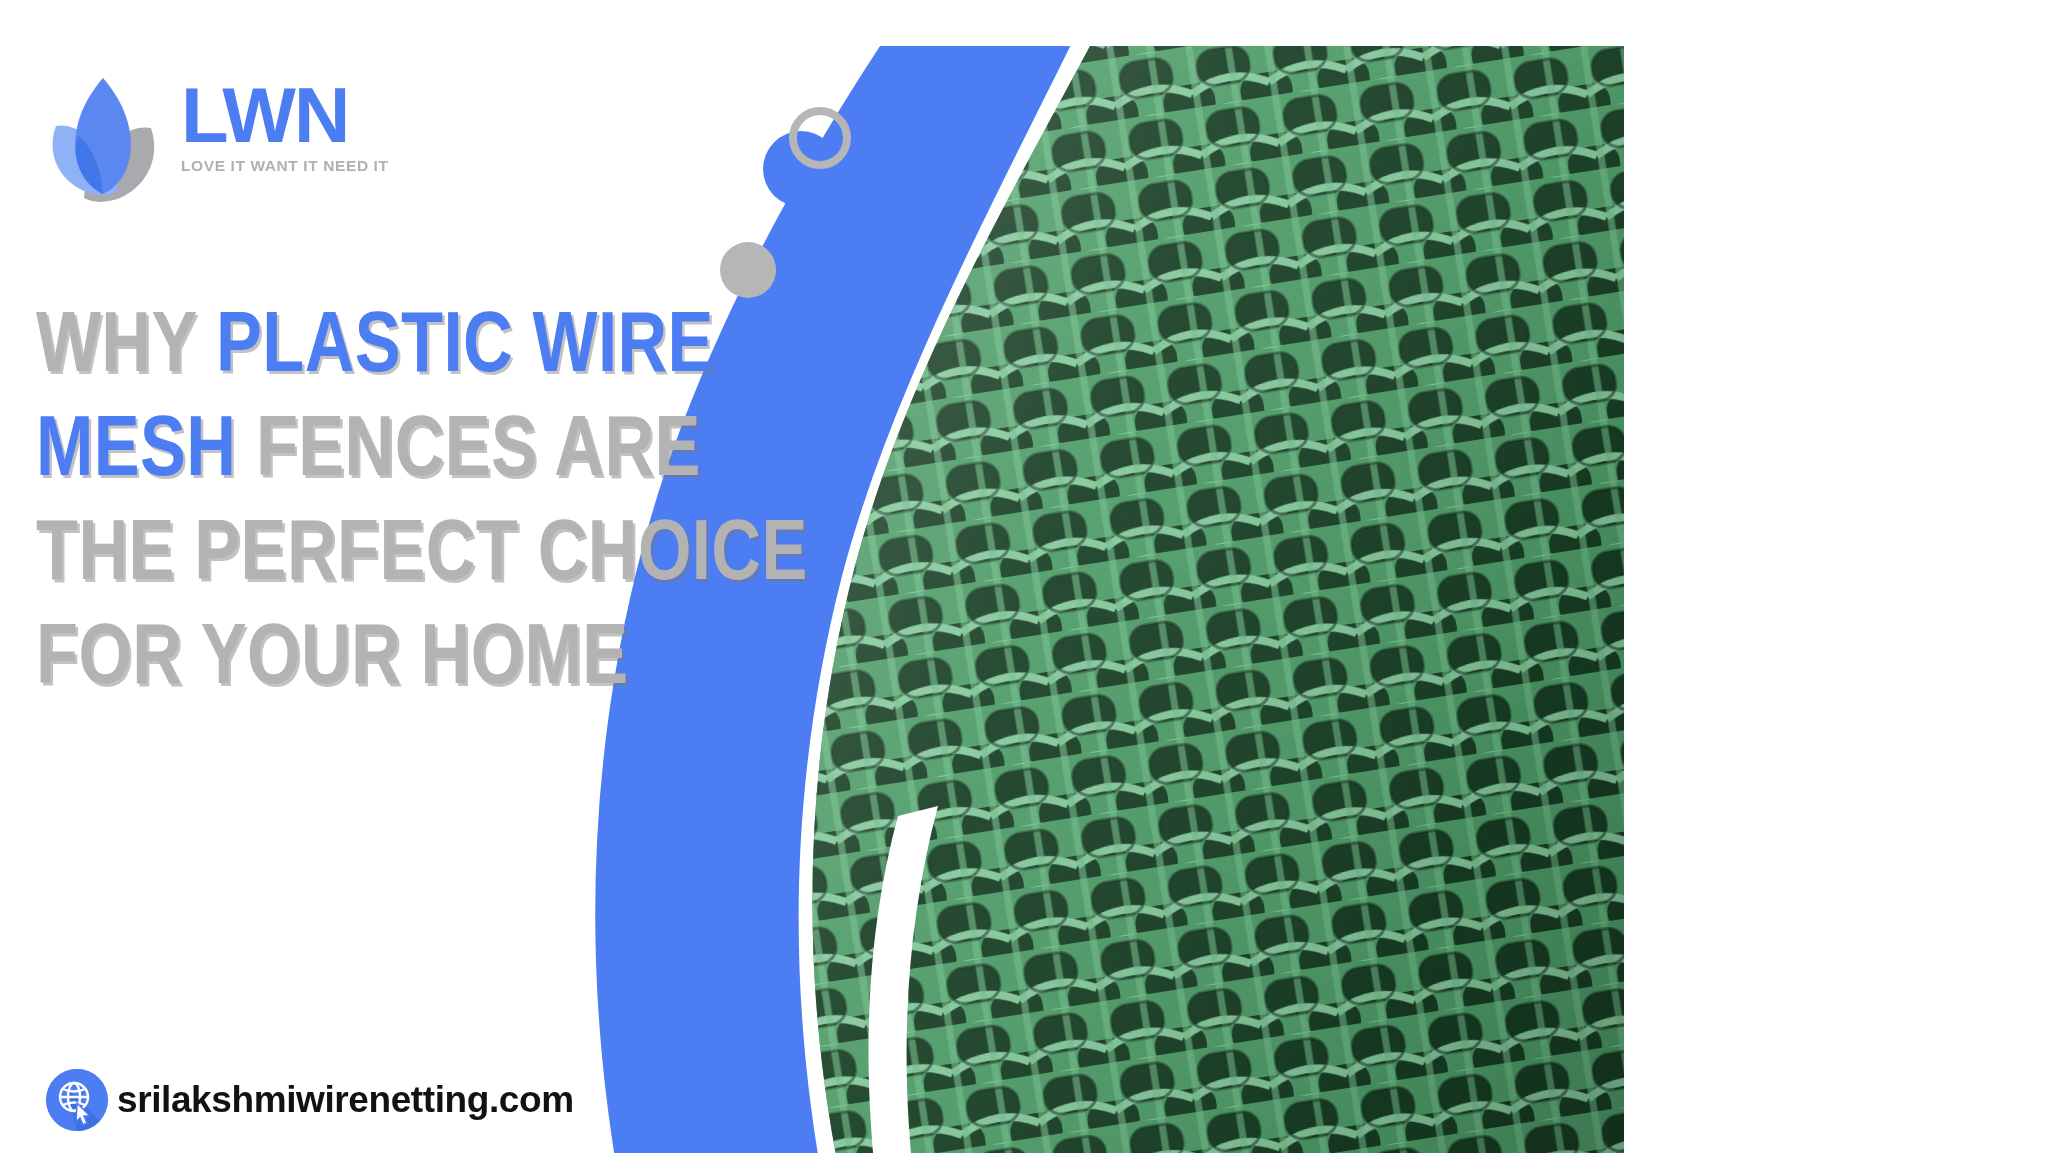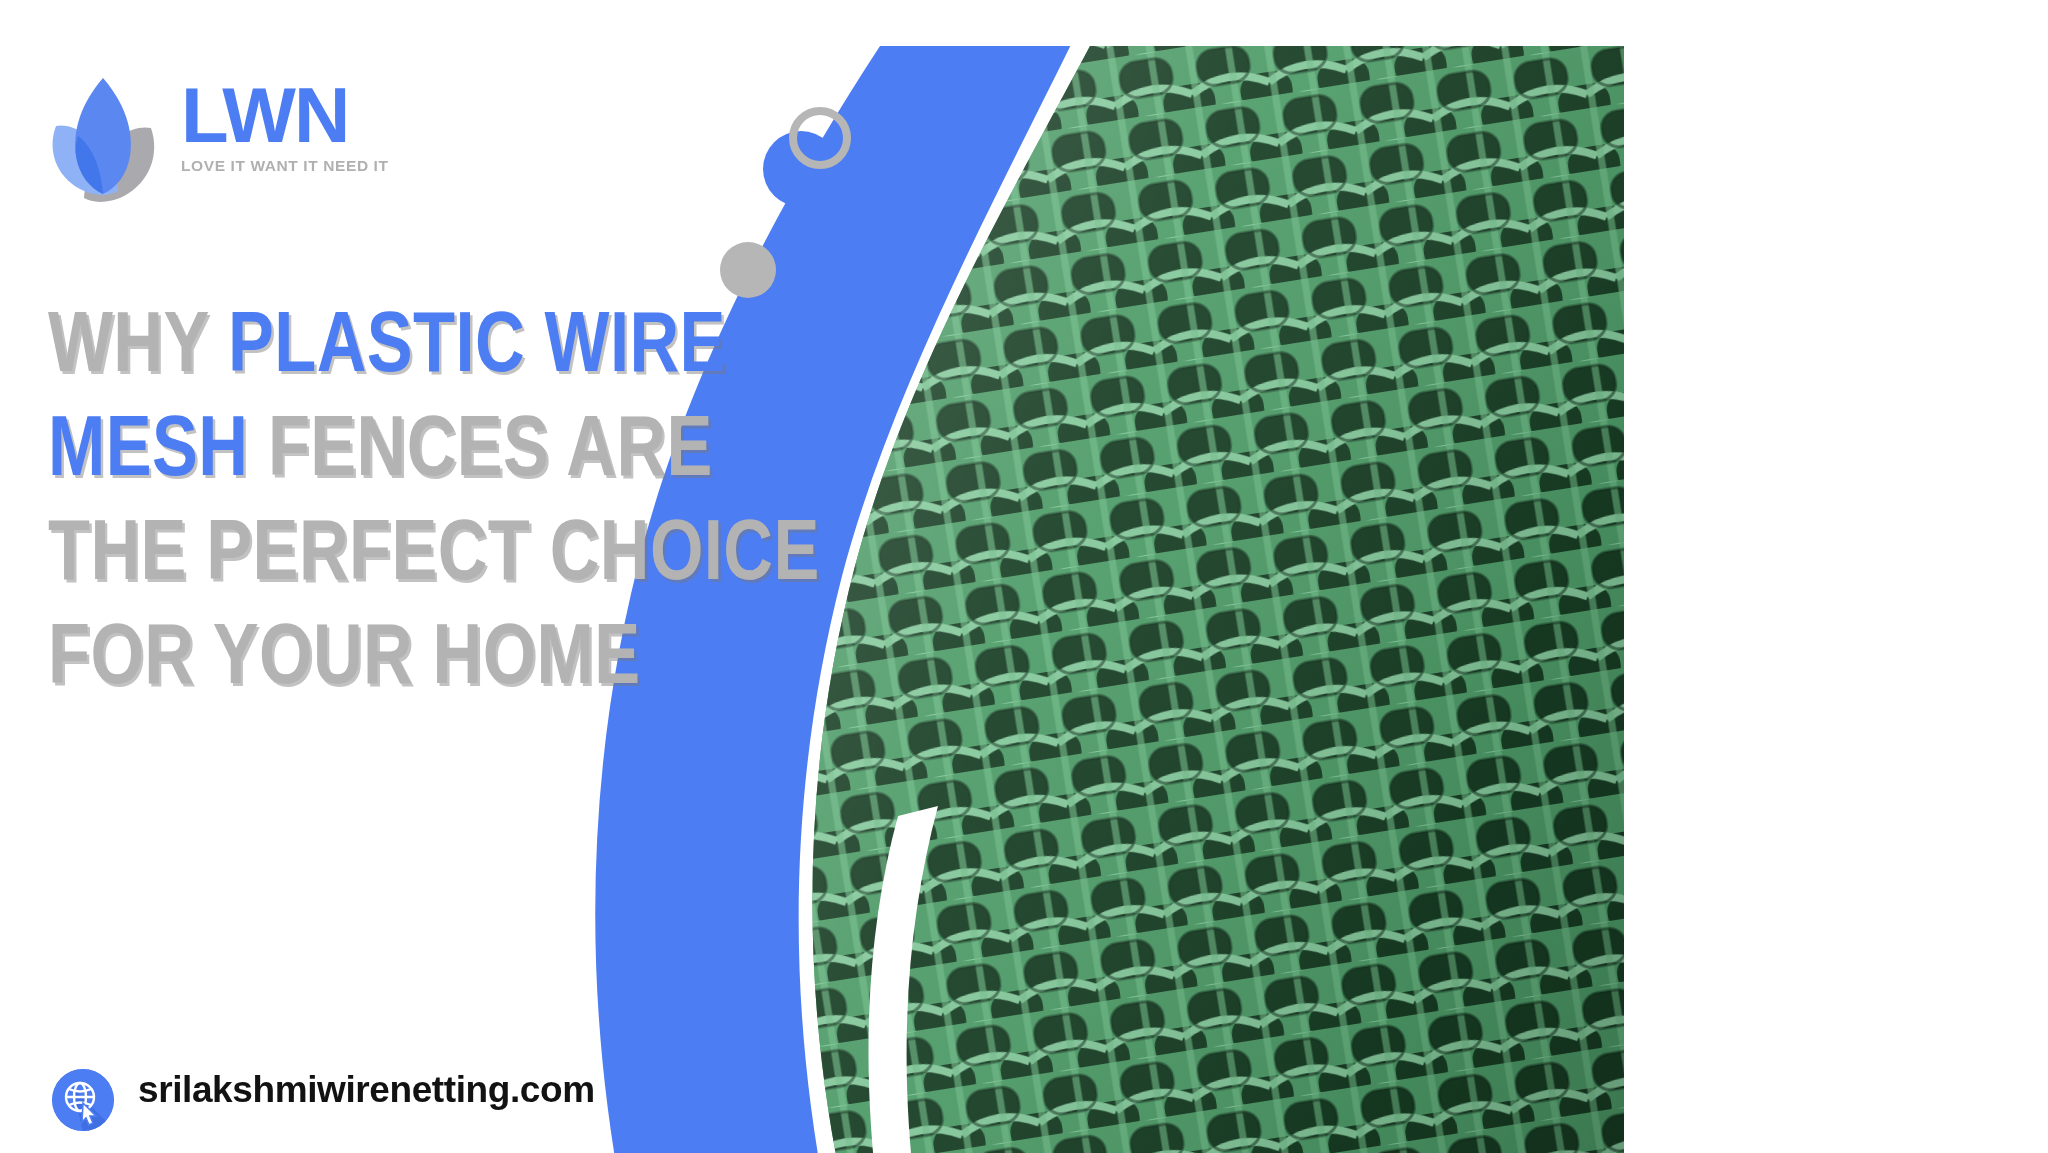--- a/index.html
+++ b/index.html
@@ -69,46 +69,46 @@
     color: #b0b0b0;
     white-space: nowrap;
     margin-top: 4px;
     text-align: right;
     width: 178px;
   }
 
   
   #headline {
     position: absolute;
-    left: 48px;
+    left: 36px;
     top: 243px;
     width: 660px;
   }
   .hl-line {
     font-family: "Liberation Sans Narrow", "Liberation Sans", sans-serif;
     font-weight: 700;
     font-size: 86px;
     line-height: 104px;
     letter-spacing: 0.5px;
     white-space: nowrap;
     transform: scaleX(0.80);
     transform-origin: left center;
     text-shadow: 3px 3px 0 rgba(120,120,120,0.45);
   }
   .hl-gray { color: #b3b3b3; }
   .hl-blue { color: #4d7df2; }
 
   
   #site-row {
     position: absolute;
-    left: 52px;
+    left: 46px;
     top: 1023px;
     display: flex;
-    align-items: flex-start;
-    gap: 24px;
+    align-items: center;
+    gap: 9px;
   }
   #globe-badge {
     position: relative;
     width: 62px;
     height: 62px;
     border-radius: 50%;
     overflow: hidden;
     background: #4d7df2;
     flex: 0 0 auto;
   }

